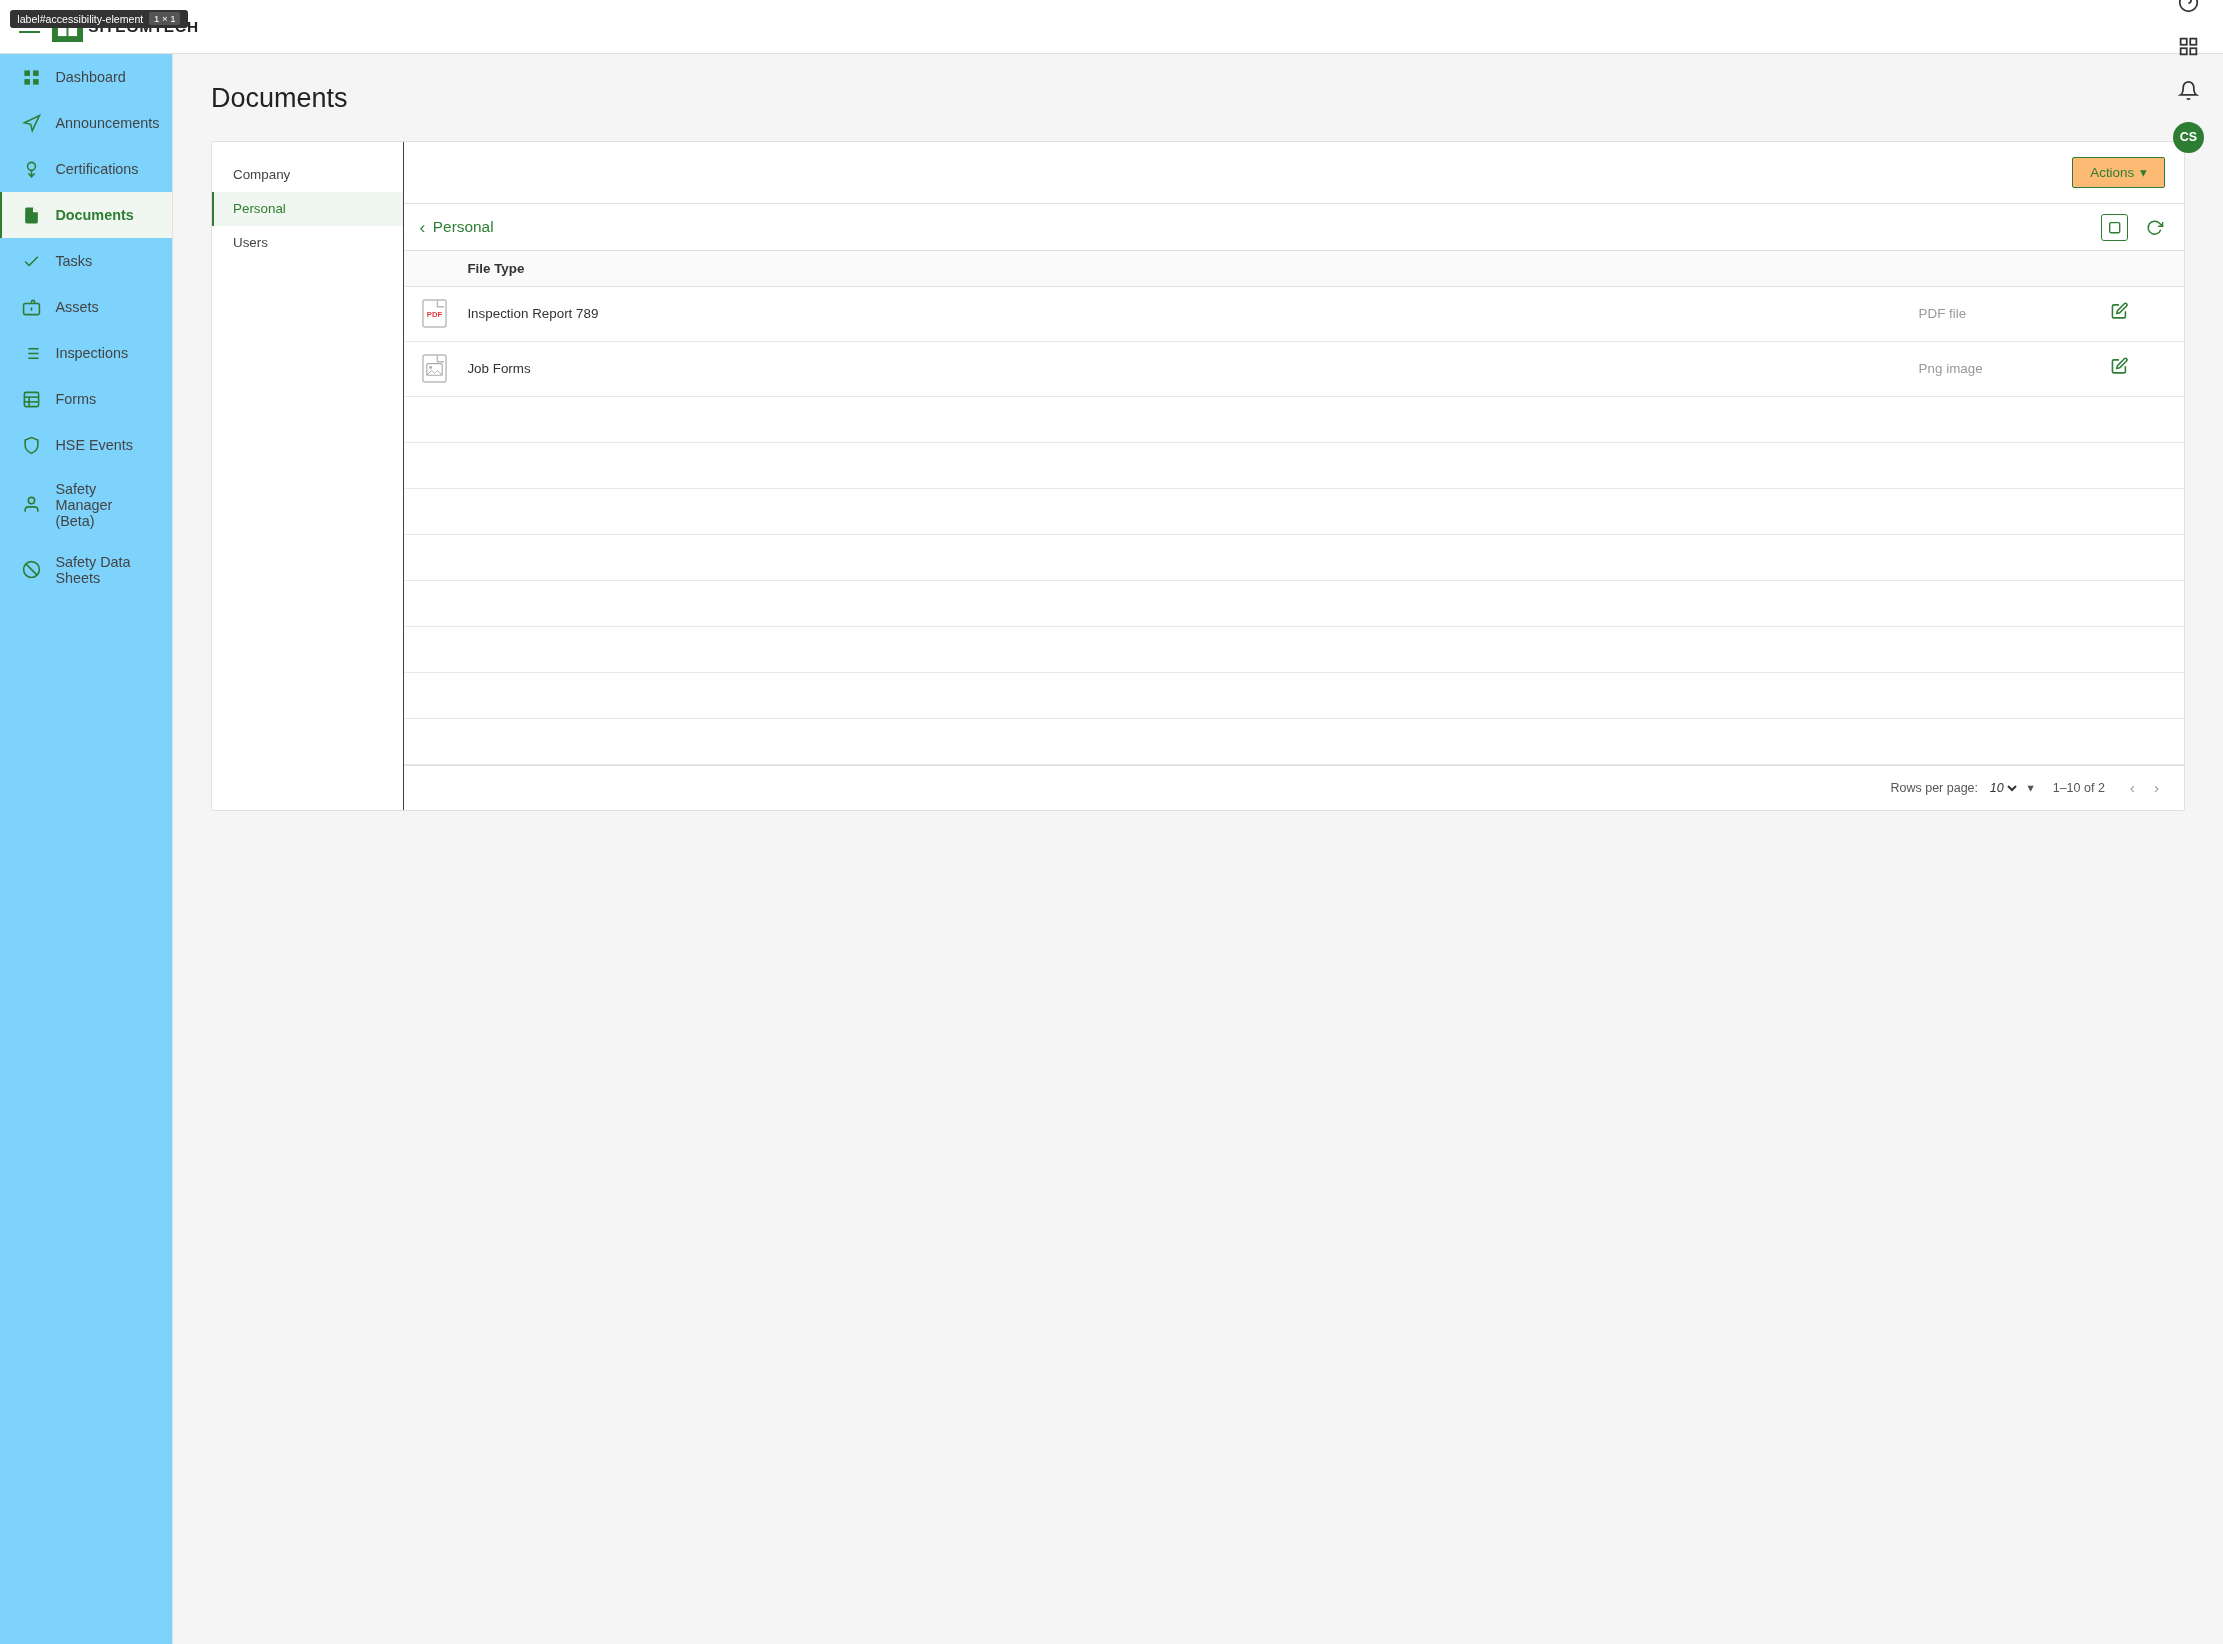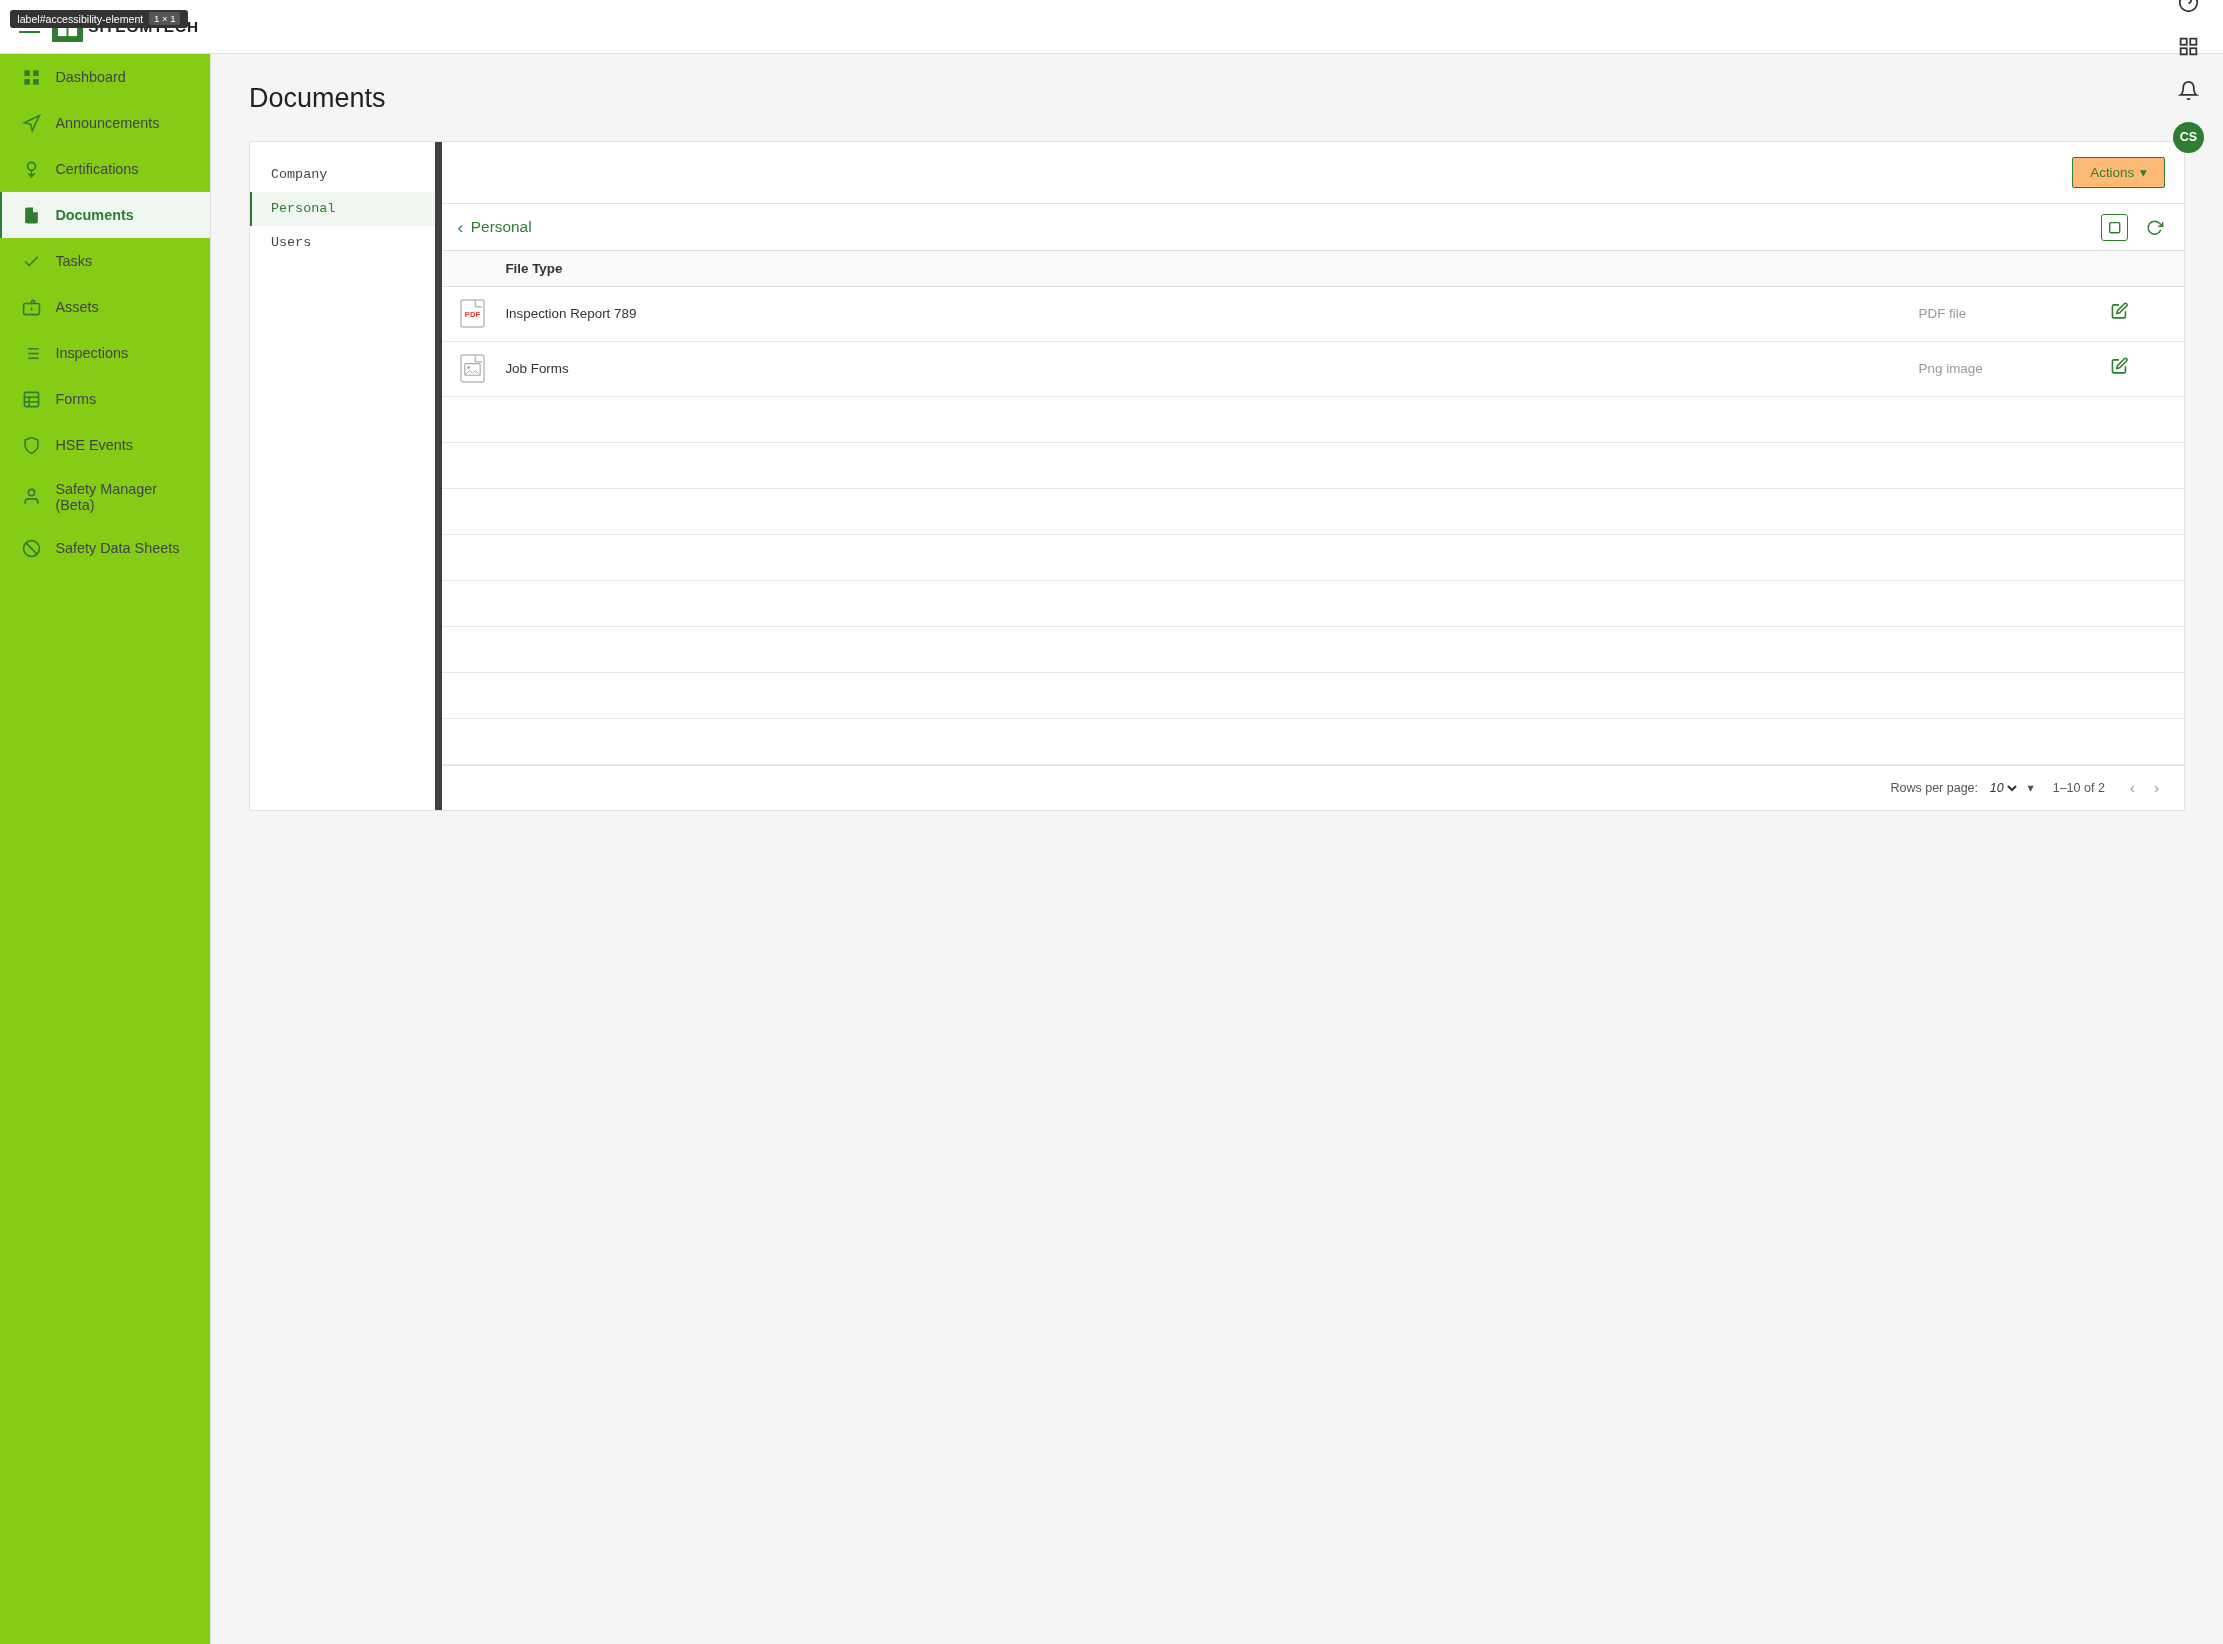--- a/index.html
+++ b/index.html
@@ -27,22 +27,22 @@
 
     .topnav-right { display: flex; align-items: center; gap: 17.3px; flex-direction: column; }
     .nav-icon { width: 27px; height: 27px; display: flex; align-items: center; justify-content: center; cursor: pointer; color: #333; font-size: 19px; }
     .avatar-circle { width: 31px; height: 31px; background: #2e7d32; border-radius: 50%; display: flex; align-items: center; justify-content: center; color: white; font-size: 12.5px; font-weight: 700; cursor: pointer; }
 
     
     .app-body { display: flex; flex: 1; overflow: hidden; }
 
     
     .sidebar {
-      width: 211px;
-      background: #84cc16;
+      width: 173px;
+      background: #7dd3fc;
       border-right: 1px solid #e0e0e0;
       overflow-y: auto;
       flex-shrink: 0;
     }
     .sidebar-item {
       display: flex;
       align-items: center;
       gap: 13.4px;
       padding: 12.5px 19px;
       cursor: pointer;
@@ -62,24 +62,23 @@
       background: #f5f5f5;
     }
     .page-title { font-size: 27px; font-weight: 400; color: #222; margin-bottom: 27px; }
 
     
     .documents-layout { display: flex; gap: 0; background: #fff; border: 1px solid #e0e0e0; border-radius: 1.9px; }
 
     
     .left-panel {
       width: 192px;
-      border-right: 7px solid #404040;
+      border-right: 1px solid #404040;
       padding: 15.4px 0;
       flex-shrink: 0;
-      font-family: Liberation Mono, monospace;
     }
     .left-panel-item {
       padding: 9.6px 19px;
       cursor: pointer;
       font-size: 13.4px;
       color: #444;
       border-left: 2.9px solid transparent;
     }
     .left-panel-item.active { color: #2e7d32; background: #f0f7f0; border-left-color: #2e7d32; }
 

